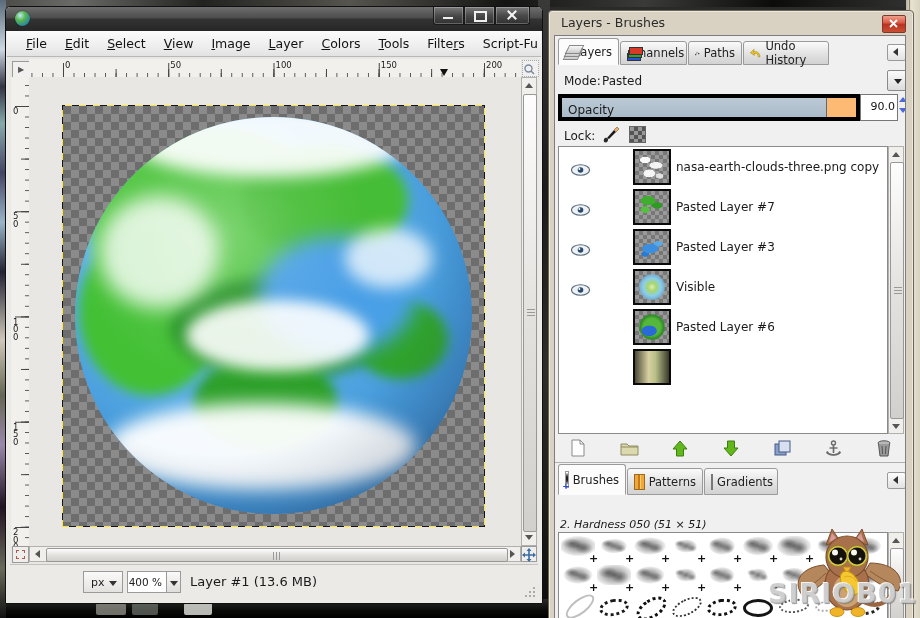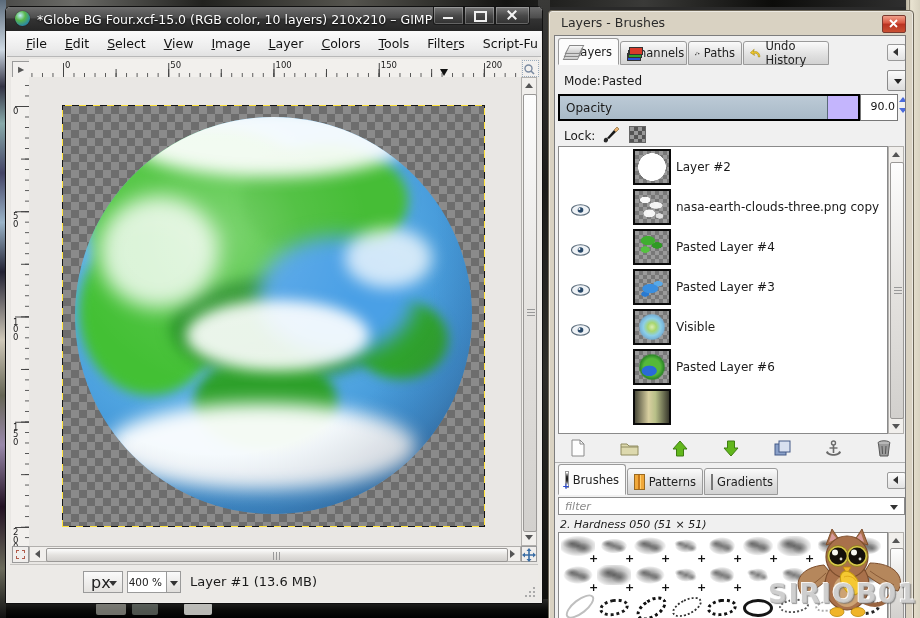--- a/index.html
+++ b/index.html
@@ -103,21 +103,21 @@
 
   .hscroll{left:19px;top:489px;width:492px;height:16px;}
   .vscroll{left:511px;top:20px;width:16px;height:469px;}
   .quickmask{left:2px;top:489px;width:15px;height:15px;border:1px solid #9a9a9a;background:#f0eeec;}
   .quickmask::before{content:"";position:absolute;inset:3px;border:1px dashed #b05a4a;}
   .navbtn{left:511px;top:489px;width:16px;height:16px;background:#f0eeec;border:1px solid #9a9a9a;box-sizing:border-box;}
   .zoomfollow{left:512px;top:3px;width:15px;height:15px;border:1px dotted #9ab;background:#f2f0ee;}
 
   .statusbar{left:0;top:507px;width:528px;height:35px;background:#eceae7;border-top:1px solid #c5c3c0;}
   .unitbox{left:73px;top:6px;width:40px;height:22px;border:1px solid #9a9a9a;background:linear-gradient(#fafafa,#e4e2df);
-    font-size:16px;color:#222;line-height:21px;padding-left:7px;box-sizing:border-box;}
+    font-size:11px;color:#222;line-height:21px;padding-left:7px;box-sizing:border-box;}
   .unitbox .arr-d{right:5px;top:9px;}
   .zoombox{left:117px;top:6px;width:40px;height:22px;border:1px solid #9a9a9a;background:#fff;
     font-size:10.5px;color:#222;line-height:21px;text-align:right;padding-right:4px;box-sizing:border-box;}
   .zoomdd{left:156px;top:6px;width:15px;height:22px;border:1px solid #9a9a9a;background:linear-gradient(#fafafa,#e0dedb);box-sizing:border-box;}
   .zoomdd .arr-d{left:3px;top:9px;}
   .statustext{left:180px;top:9px;font-size:13px;color:#1a1a1a;white-space:nowrap;}
   .resizegrip{right:2px;bottom:2px;width:12px;height:12px;
     background:radial-gradient(circle at 2px 10px,#aaa 1px,transparent 1.5px),
                radial-gradient(circle at 6px 10px,#aaa 1px,transparent 1.5px),
                radial-gradient(circle at 10px 10px,#aaa 1px,transparent 1.5px),
@@ -151,21 +151,21 @@
   .ic-pattern{width:16px;height:14px;border:1px solid #9a6a20;
     background:repeating-linear-gradient(90deg,#f0a83a 0 3px,#c87818 3px 5px,#ffd070 5px 6px);}
   .ic-brush{width:16px;height:15px;border:1px solid #999;background:radial-gradient(circle at 50% 45%,#111 0%,#333 28%,#999 55%,#fff 75%);position:relative;}
   .ic-brush::after{content:"+";position:absolute;right:-2px;bottom:-4px;color:#2a4ad0;font-size:9px;font-weight:bold;}
 
   .mode-label{font-size:12px;color:#1a1a1a;}
   .dd-btn{position:absolute;width:21px;height:19px;border:1px solid #8a8a8a;border-radius:2px;
     background:linear-gradient(#fbfbfb,#dcdcdc);}
   .dd-btn .arr-d{left:6px;top:8px;border-top-color:#222;}
 
-  .op-track{position:absolute;border:2px solid #000000;background:#c4b5fd;box-sizing:border-box;}
+  .op-track{position:absolute;border:4px solid #000000;background:#fdba74;box-sizing:border-box;}
   .op-fill{position:absolute;left:0;top:0;bottom:0;background:linear-gradient(#bccad6,#a9bac8);}
   .op-mark{position:absolute;top:0;bottom:0;width:1px;background:#5a6a78;}
   .op-name{position:absolute;left:6px;top:5px;font-size:12px;color:#1a1a1a;}
   .op-valbox{position:absolute;border:1px solid #777;background:#fff;font-size:11px;color:#111;
     text-align:right;box-sizing:border-box;padding:5px 2px 0 0;overflow:hidden;}
   .spin{position:absolute;width:11px;}
   .spin .arr-u{border-bottom-color:#4a6adc;left:1px;top:3px;}
   .spin .arr-d{border-top-color:#4a6adc;left:1px;top:14px;}
 
   .lock-label{font-size:12px;color:#1a1a1a;}
@@ -229,21 +229,20 @@
 <div class="abs bg-bottom">
   <div class="blob" style="left:96px;width:30px;"></div>
   <div class="blob" style="left:132px;width:26px;background:rgba(150,160,150,.5);"></div>
   <div class="blob" style="left:184px;width:28px;background:rgba(230,230,225,.8);"></div>
 </div>
 <div class="abs bg-left"></div>
 
 <div class="abs gimp-win">
   <div class="abs titlebar">
     <div class="abs title-icon"></div>
-    <div class="abs title-text">*Globe BG Four.xcf-15.0 (RGB color, 10 layers) 210x210 – GIMP</div>
     <div class="abs winbtns">
       <div class="winbtn">
           <span class="glyph-min"></span>
         </div>
       <div class="winbtn">
           <span class="glyph-max"></span>
         </div>
       <div class="winbtn">
           <span class="glyph-x"></span>
         </div>
@@ -412,46 +411,40 @@
     <span class="abs lock-label" style="left:9px;top:93px;">Lock:</span>
     <svg class="abs" style="left:46px;top:89px;" width="20" height="19" viewBox="0 0 20 19">
       <path d="M3 17 C2 14, 4 12, 6 13 C8 14, 7 17, 5 17.5 Z" fill="#2a2a2a"></path>
       <path d="M6 13 L13 5 L15 7 L8 14 Z" fill="#1a1a1a"></path>
       <path d="M13 5 L16 2 L18 4 L15 7 Z" fill="#e8b070" stroke="#8a6a3a" stroke-width="0.7"></path>
     </svg>
     <div class="lock-checker" style="left:74px;top:90px;"></div>
 
     <div class="layerlist" style="left:3px;top:110px;width:330px;height:288px;" id="layerlist">
         <div class="lrow">
-          <div class="thumb t-white-circle">
-            <div class="ti"></div>
-          </div>
-          <span class="lname">Layer #2</span>
-        </div>
-        <div class="lrow">
           <span class="eye"><svg width="19" height="12" viewBox="0 0 19 12">
               <ellipse cx="9.5" cy="6" rx="9" ry="5.2" fill="#eef2f6" stroke="#5a6b7a" stroke-width="1.1"></ellipse>
               <circle cx="9.5" cy="6" r="2.8" fill="#2a4a6a"></circle>
               <circle cx="8.4" cy="4.9" r="1" fill="#fff"></circle>
             </svg></span>
           <div class="thumb t-clouds">
             <div class="ti"></div>
           </div>
           <span class="lname">nasa-earth-clouds-three.png copy</span>
         </div>
         <div class="lrow">
           <span class="eye"><svg width="19" height="12" viewBox="0 0 19 12">
               <ellipse cx="9.5" cy="6" rx="9" ry="5.2" fill="#eef2f6" stroke="#5a6b7a" stroke-width="1.1"></ellipse>
               <circle cx="9.5" cy="6" r="2.8" fill="#2a4a6a"></circle>
               <circle cx="8.4" cy="4.9" r="1" fill="#fff"></circle>
             </svg></span>
           <div class="thumb t-green-land">
             <div class="ti"></div>
           </div>
-          <span class="lname">Pasted Layer #4</span>
+          <span class="lname">Pasted Layer #7</span>
         </div>
         <div class="lrow">
           <span class="eye"><svg width="19" height="12" viewBox="0 0 19 12">
               <ellipse cx="9.5" cy="6" rx="9" ry="5.2" fill="#eef2f6" stroke="#5a6b7a" stroke-width="1.1"></ellipse>
               <circle cx="9.5" cy="6" r="2.8" fill="#2a4a6a"></circle>
               <circle cx="8.4" cy="4.9" r="1" fill="#fff"></circle>
             </svg></span>
           <div class="thumb t-blue-water">
             <div class="ti"></div>
           </div>
@@ -545,24 +538,20 @@
       <span>Patterns</span>
     </div>
     <div class="tab" style="left:149px;top:432px;width:74px;height:27px;">
       <span class="ic-gradient"></span>
       <span>Gradients</span>
     </div>
     <div class="collapse-btn" style="left:332px;top:436px;">
         <span class="arr arr-l"></span>
       </div>
 
-    <div class="filterbox" style="left:3px;top:461px;width:347px;height:18px;">
-      <span class="ph">filter</span>
-      <span class="arr arr-d"></span>
-    </div>
     <div class="brushname" style="left:5px;top:482px;">2. Hardness 050 (51 × 51)</div>
 
     <div class="brushpanel" style="left:3px;top:496px;width:330px;height:88px;" id="brushgrid">
         <div class="bcell" style="left: 2px; top: 3px; background: radial-gradient(26px 14px, rgba(25, 25, 25, 0.6) 0%, rgba(70, 70, 70, 0.38) 38%, rgba(130, 130, 130, 0.18) 66%, transparent 74%), radial-gradient(13px 7px at 32% 38%, rgba(20, 20, 20, 0.5) 0%, transparent 75%), radial-gradient(11.7px 7.7px at 68% 62%, rgba(20, 20, 20, 0.45) 0%, transparent 75%);"></div>
         <div class="bcell" style="left: 38px; top: 3px; background: radial-gradient(18px 10px, rgba(25, 25, 25, 0.6) 0%, rgba(70, 70, 70, 0.38) 38%, rgba(130, 130, 130, 0.18) 66%, transparent 74%), radial-gradient(9px 5px at 32% 38%, rgba(20, 20, 20, 0.5) 0%, transparent 75%), radial-gradient(8.1px 5.5px at 68% 62%, rgba(20, 20, 20, 0.45) 0%, transparent 75%);"></div>
         <div class="bcell" style="left: 74px; top: 3px; background: radial-gradient(22px 12px, rgba(25, 25, 25, 0.6) 0%, rgba(70, 70, 70, 0.38) 38%, rgba(130, 130, 130, 0.18) 66%, transparent 74%), radial-gradient(11px 6px at 32% 38%, rgba(20, 20, 20, 0.5) 0%, transparent 75%), radial-gradient(9.9px 6.6px at 68% 62%, rgba(20, 20, 20, 0.45) 0%, transparent 75%);"></div>
         <div class="bcell" style="left: 110px; top: 3px; background: radial-gradient(15px 9px, rgba(25, 25, 25, 0.6) 0%, rgba(70, 70, 70, 0.38) 38%, rgba(130, 130, 130, 0.18) 66%, transparent 74%), radial-gradient(7.5px 4.5px at 32% 38%, rgba(20, 20, 20, 0.5) 0%, transparent 75%), radial-gradient(6.75px 4.95px at 68% 62%, rgba(20, 20, 20, 0.45) 0%, transparent 75%);"></div>
         <div class="bcell" style="left: 146px; top: 3px; background: radial-gradient(18px 12px, rgba(25, 25, 25, 0.6) 0%, rgba(70, 70, 70, 0.38) 38%, rgba(130, 130, 130, 0.18) 66%, transparent 74%), radial-gradient(9px 6px at 32% 38%, rgba(20, 20, 20, 0.5) 0%, transparent 75%), radial-gradient(8.1px 6.6px at 68% 62%, rgba(20, 20, 20, 0.45) 0%, transparent 75%);"></div>
         <div class="bcell" style="left: 182px; top: 3px; background: radial-gradient(21px 13px, rgba(25, 25, 25, 0.6) 0%, rgba(70, 70, 70, 0.38) 38%, rgba(130, 130, 130, 0.18) 66%, transparent 74%), radial-gradient(10.5px 6.5px at 32% 38%, rgba(20, 20, 20, 0.5) 0%, transparent 75%), radial-gradient(9.45px 7.15px at 68% 62%, rgba(20, 20, 20, 0.45) 0%, transparent 75%);"></div>
         <div class="bcell" style="left: 218px; top: 3px; background: radial-gradient(24px 15px, rgba(25, 25, 25, 0.6) 0%, rgba(70, 70, 70, 0.38) 38%, rgba(130, 130, 130, 0.18) 66%, transparent 74%), radial-gradient(12px 7.5px at 32% 38%, rgba(20, 20, 20, 0.5) 0%, transparent 75%), radial-gradient(10.8px 8.25px at 68% 62%, rgba(20, 20, 20, 0.45) 0%, transparent 75%);"></div>

